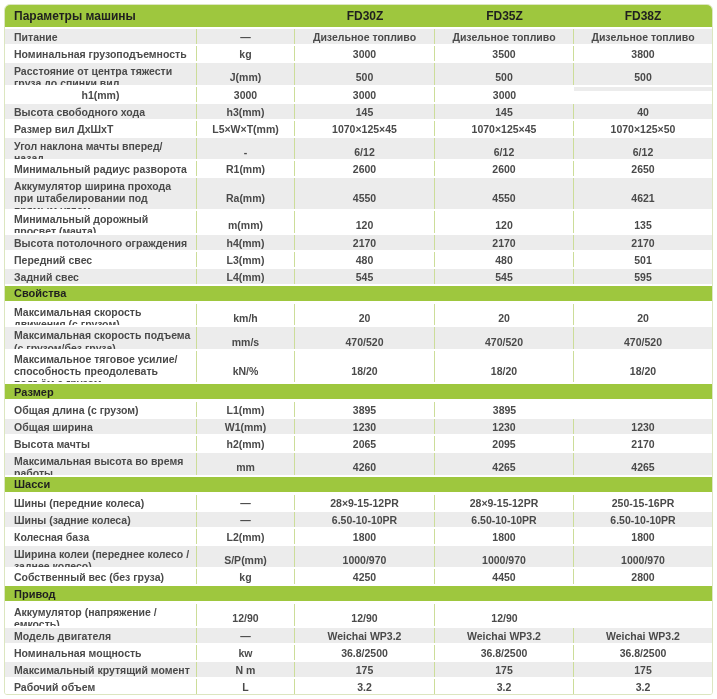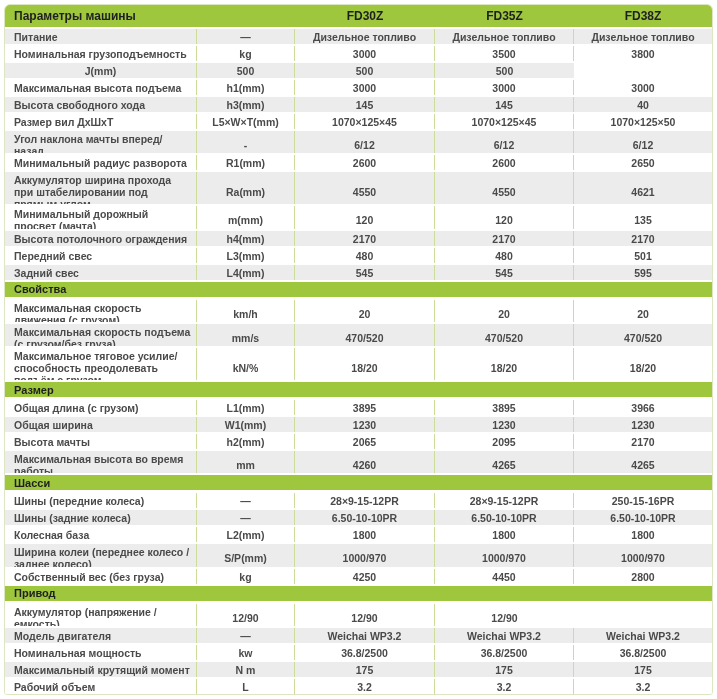--- a/index.html
+++ b/index.html
@@ -86,26 +86,26 @@
         <div class="cell val">Дизельное топливо</div>
         <div class="cell val">Дизельное топливо</div>
         <div class="cell val">Дизельное топливо</div>
       </div><div class="grid-row row">
         <div class="cell label">Номинальная грузоподъемность</div>
         <div class="cell unit">kg</div>
         <div class="cell val">3000</div>
         <div class="cell val">3500</div>
         <div class="cell val">3800</div>
       </div><div class="grid-row row shaded">
+        <div class="cell label">Расстояние от центра тяжести груза до спинки вил</div>
         <div class="cell unit">J(mm)</div>
         <div class="cell val">500</div>
         <div class="cell val">500</div>
         <div class="cell val">500</div>
       </div><div class="grid-row row">
-        <div class="cell label">Максимальная высота подъема</div>
         <div class="cell unit">h1(mm)</div>
         <div class="cell val">3000</div>
         <div class="cell val">3000</div>
         <div class="cell val">3000</div>
       </div><div class="grid-row row shaded">
         <div class="cell label">Высота свободного хода</div>
         <div class="cell unit">h3(mm)</div>
         <div class="cell val">145</div>
         <div class="cell val">145</div>
         <div class="cell val">40</div>
@@ -173,21 +173,20 @@
         <div class="cell label">Максимальное тяговое усилие/способность преодолевать подъём с грузом</div>
         <div class="cell unit">kN/%</div>
         <div class="cell val">18/20</div>
         <div class="cell val">18/20</div>
         <div class="cell val">18/20</div>
       </div><div class="sec-bar">Размер</div><div class="grid-row row">
         <div class="cell label">Общая длина (с грузом)</div>
         <div class="cell unit">L1(mm)</div>
         <div class="cell val">3895</div>
         <div class="cell val">3895</div>
-        <div class="cell val">3966</div>
       </div><div class="grid-row row shaded">
         <div class="cell label">Общая ширина</div>
         <div class="cell unit">W1(mm)</div>
         <div class="cell val">1230</div>
         <div class="cell val">1230</div>
         <div class="cell val">1230</div>
       </div><div class="grid-row row">
         <div class="cell label">Высота мачты</div>
         <div class="cell unit">h2(mm)</div>
         <div class="cell val">2065</div>

